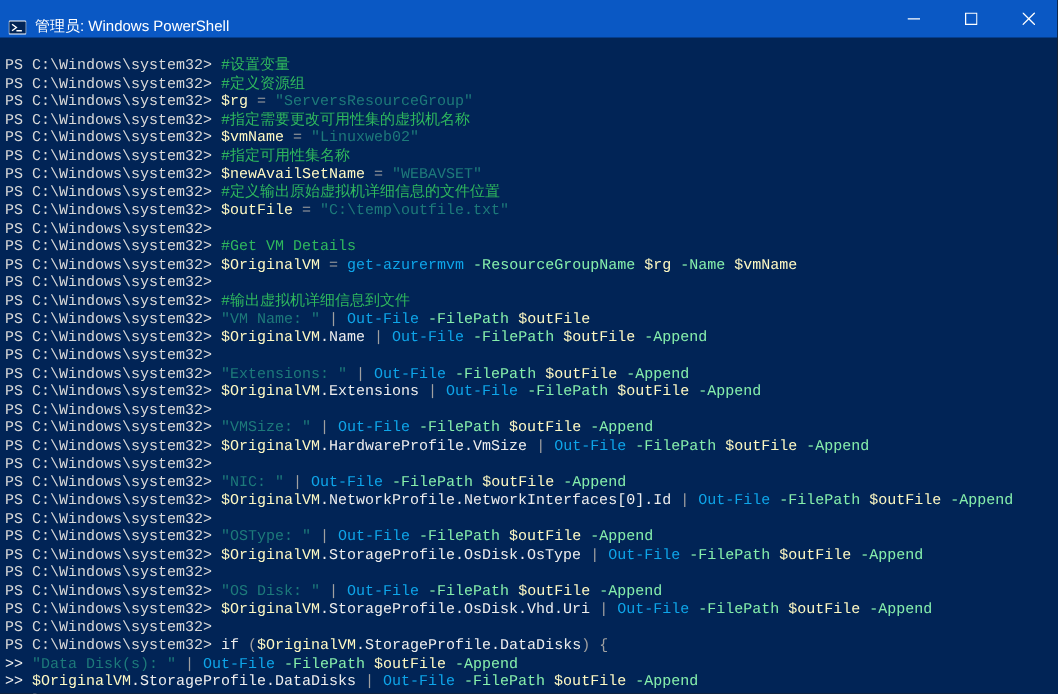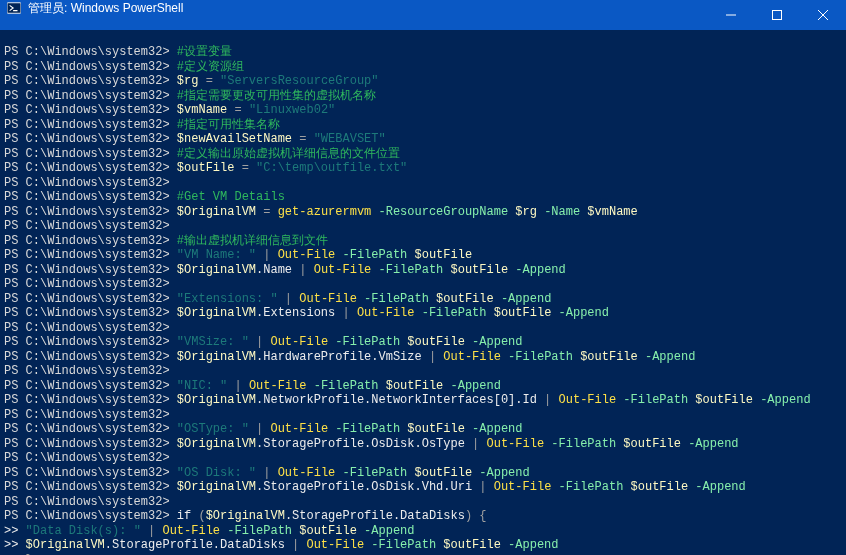--- a/index.html
+++ b/index.html
@@ -1,31 +1,31 @@
 <!DOCTYPE html>
 <html><head>
 <meta charset="utf-8">
 <style>
   html,body{margin:0;padding:0;background:#222;font-family:Consolas,'Courier New',monospace;font-size:12px;}
   .window{width:846px;height:555px;background:#012456;position:relative;overflow:hidden;box-sizing:border-box;}
-  .titlebar{height:30px;background:#0a58c4;display:flex;align-items:flex-start;color:#fff;font-family:"Segoe UI",sans-serif;font-size:12px;}
+  .titlebar{height:30px;background:#0a58c4;display:flex;align-items:flex-end;color:#fff;font-family:"Segoe UI",sans-serif;font-size:12px;}
   .titlebar .icon{width:16px;height:16px;margin:0 6px;display:flex;align-items:center;justify-content:center;}
   .titlebar .title{flex:1;white-space:nowrap;overflow:hidden;}
   .titlebar .btns{display:flex;height:100%;}
   .titlebar .btn{width:46px;display:flex;align-items:center;justify-content:center;color:#fff;}
   .titlebar .btn.close{background:transparent;}
   .term{position:absolute;top:30px;left:0;right:0;bottom:0;padding:15px 4px;line-height:14.5px;white-space:pre;color:#c7c7c7;overflow:hidden;}
   .line{display:block;}
   
   .pr{color:#d9d9d9;}         
   .cmt{color:#2fb85d;}        
   .var{color:#fef9c3;}        
   .op{color:#a0a0a0;}         
   .str{color:#1d7a7a;}        
-  .cmd{color:#fde047;}        
+  .cmd{color:#0ea5e9;}        
   .param{color:#86efac;text-align:right;}      
   .mem{color:#ededed;}        
   .kw{color:#ededed;}         
   .cont{color:#ededed;}       
   .watermark{position:absolute;top:3px;left:6px;color:rgba(255,255,255,0.63);font-family:"Segoe UI",sans-serif;font-size:18px;font-weight:400;pointer-events:none;text-shadow:0 0 3px rgba(0,0,0,.5);z-index:5;}
   svg{display:block;}
 </style>
 </head>
 <body>
 

